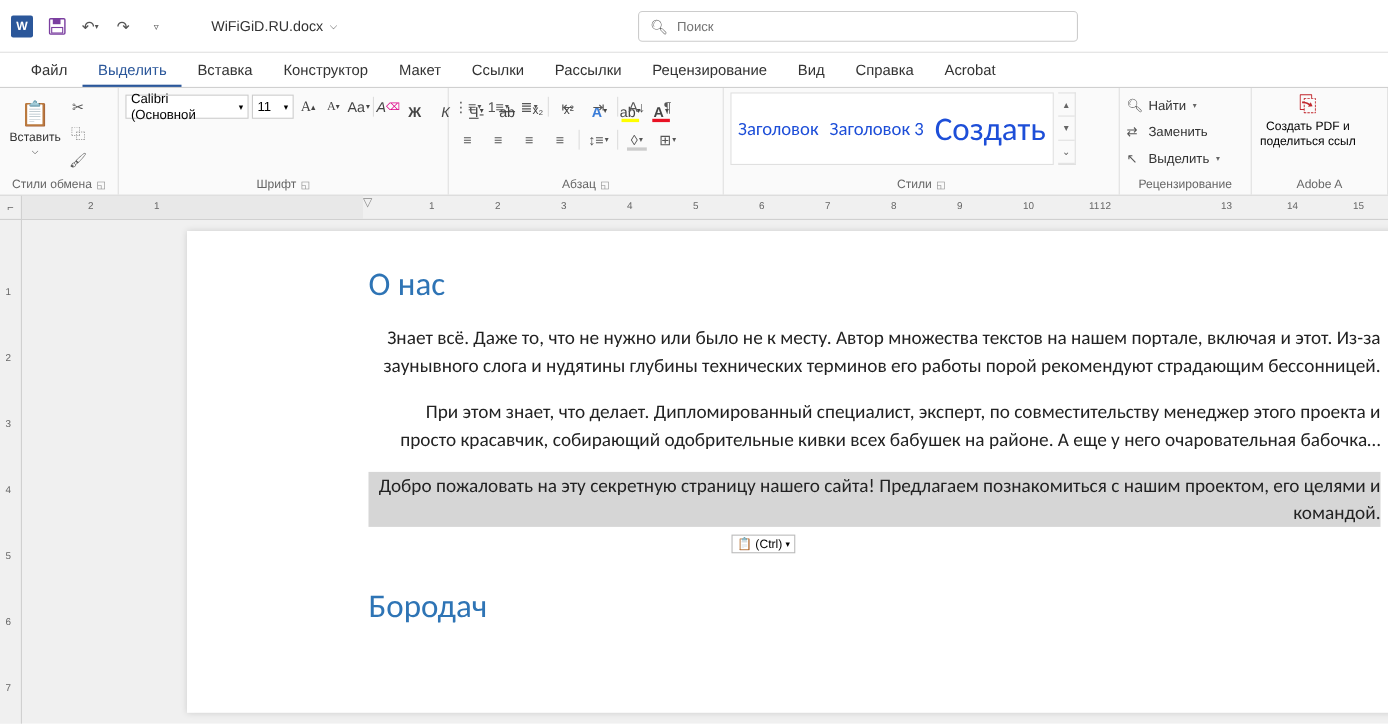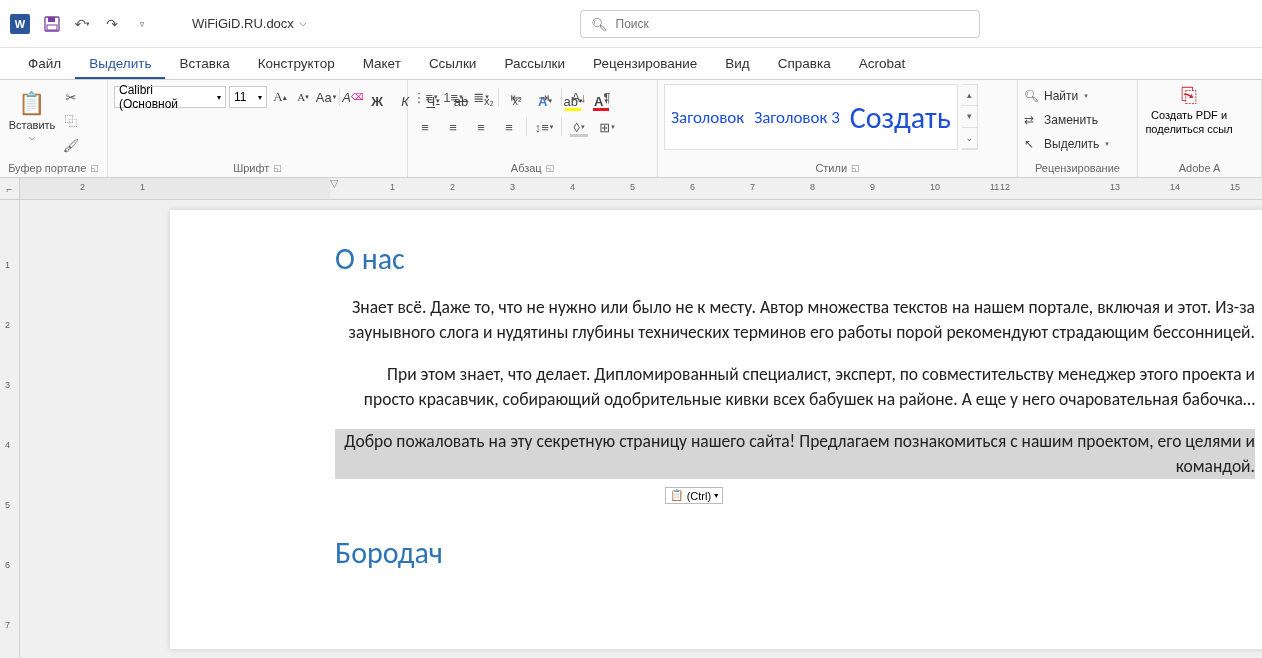--- a/index.html
+++ b/index.html
@@ -142,21 +142,21 @@
         <span>Вставить</span>
         <span style="font-size:8px">⌵</span>
       </div>
       <div class="mini-col">
         <div class="ic">✂</div>
         <div class="ic">⿻</div>
         <div class="ic">🖌</div>
       </div>
     </div>
     <div class="group-label">
-        <span>Буфер портале</span>
+        <span>Стили обмена</span>
         <span class="dlg">◱</span>
       </div>
   </div>
 
   <div class="group" style="width:300px">
     <div class="group-body" style="flex-direction:row">
       <div class="font-row1">
         <div class="font-combo name">
             <span>Calibri (Основной</span>
             <span style="font-size:8px;margin-left:auto">▾</span>

